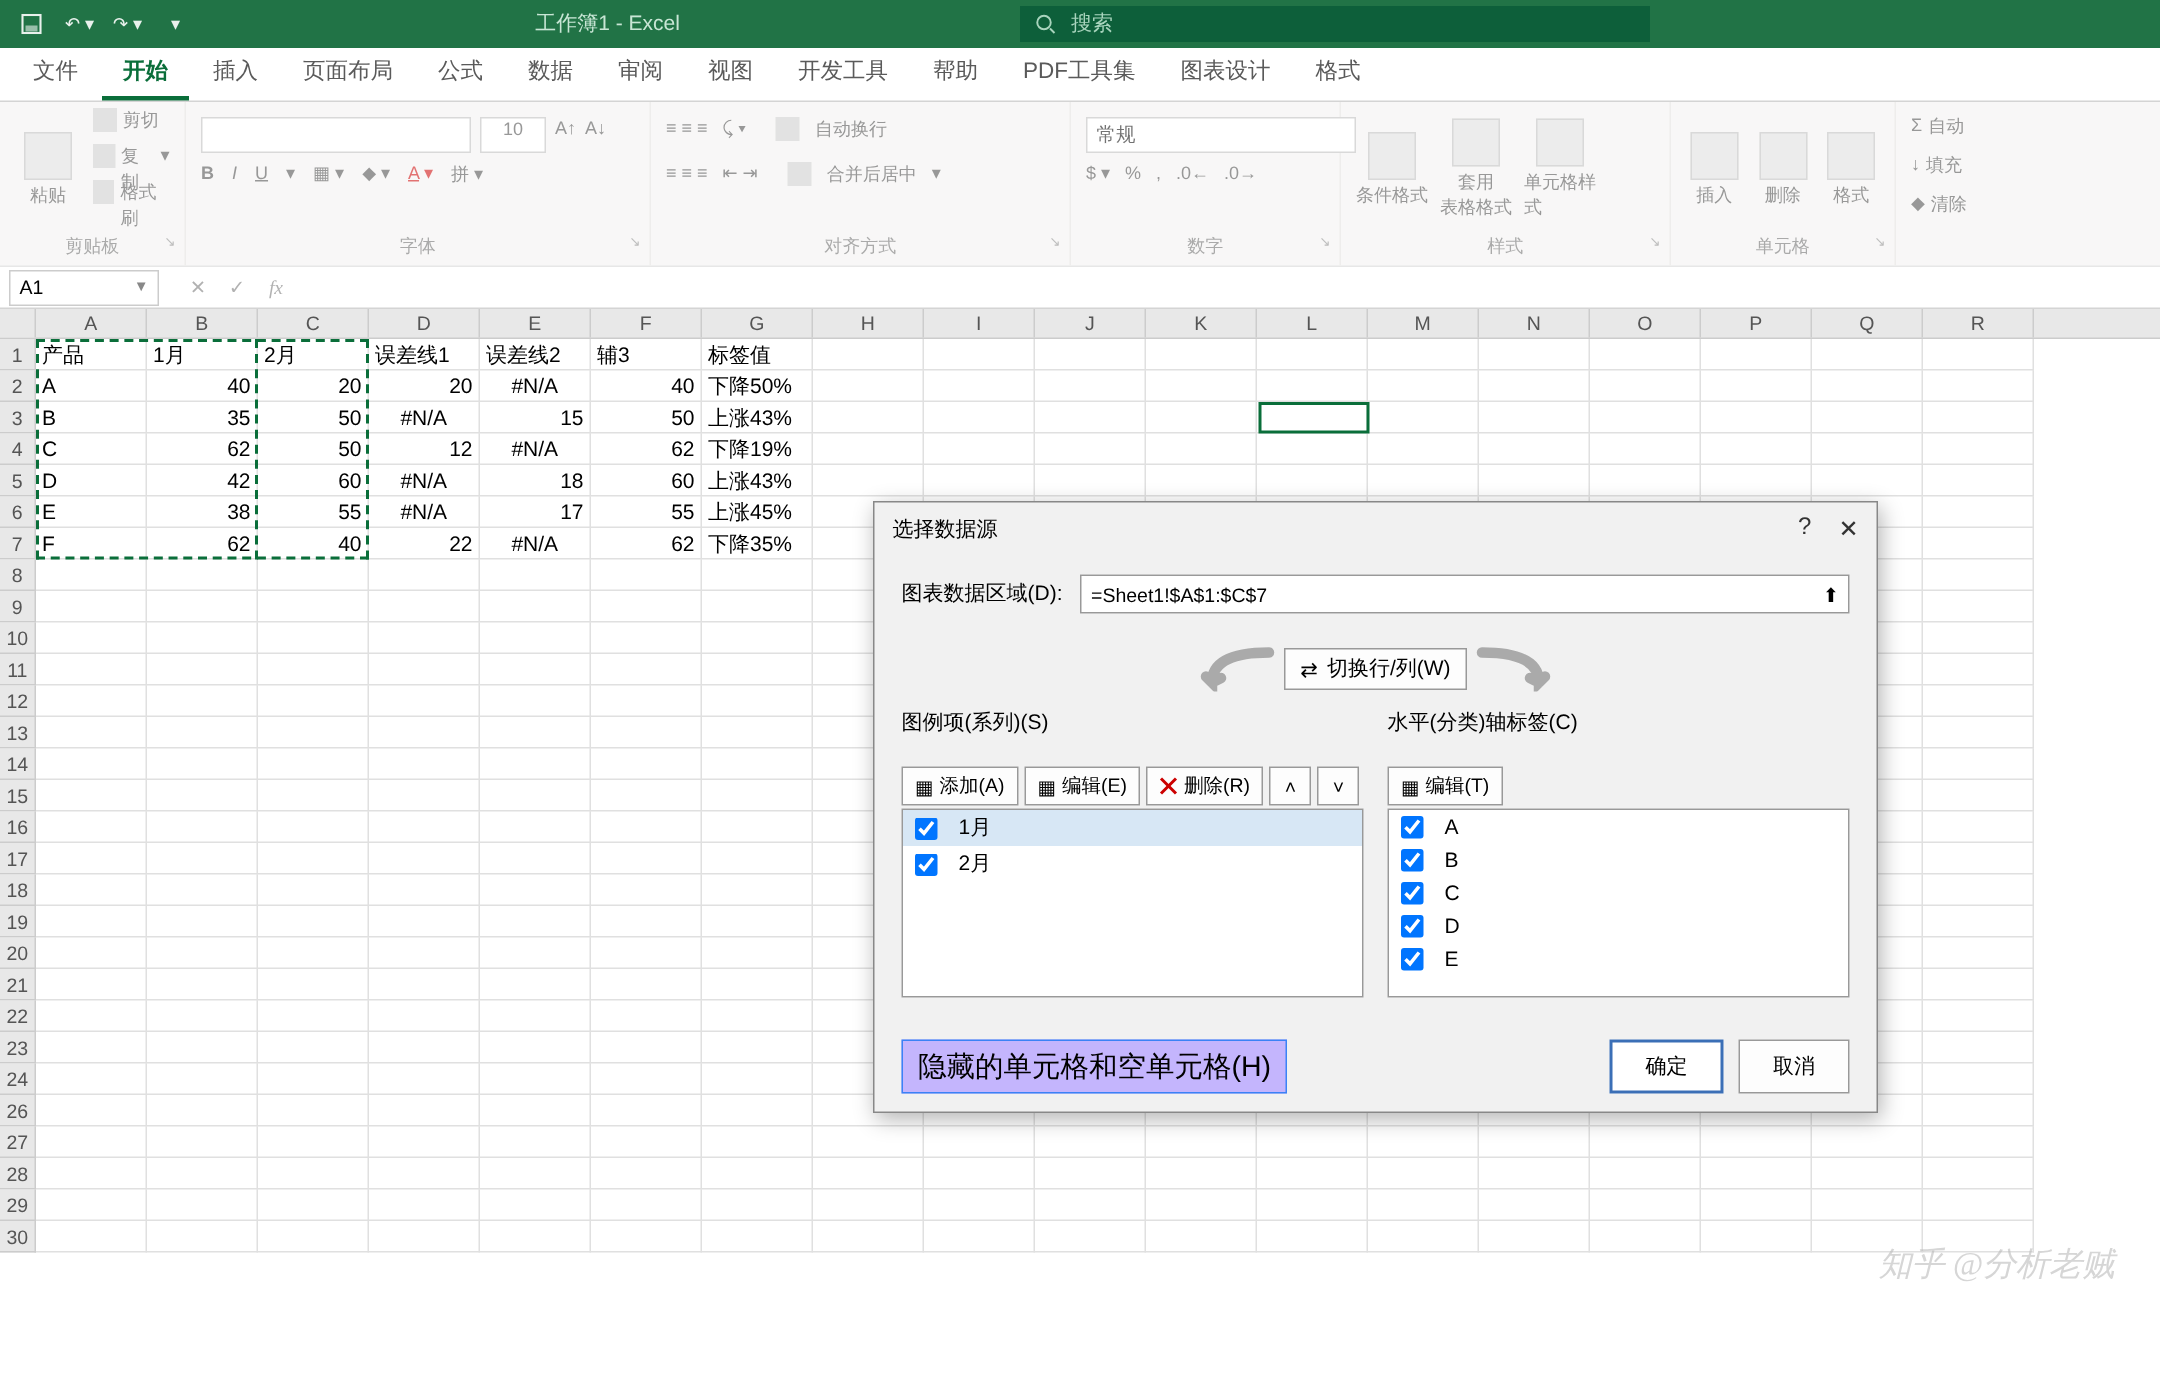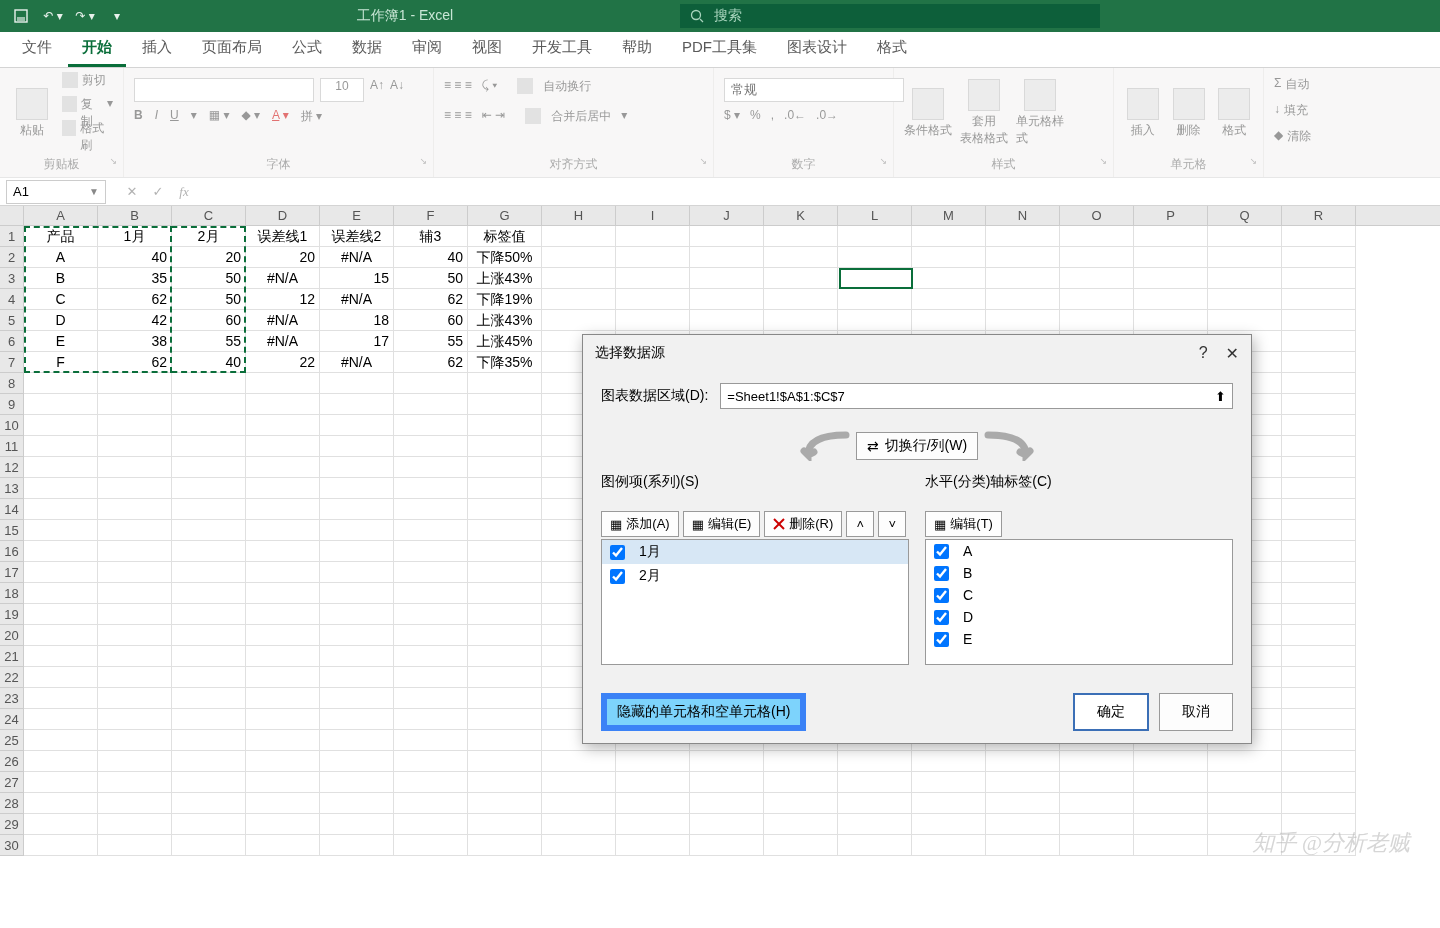--- a/index.html
+++ b/index.html
@@ -38,21 +38,21 @@
 
 
 .grid-wrap { position: relative; height: 720px; overflow: hidden; }
 .col-headers { display: flex; height: 20px; background: #e8e8e8; border-bottom: 1px solid #ccc; }
 .corner { width: 24px; border-right: 1px solid #ccc; background: #e8e8e8; }
 .col-h { width: 74px; text-align: center; font-size: 13px; color: #555; border-right: 1px solid #ccc; line-height: 20px; }
 .row { display: flex; height: 21px; }
 .row-h { width: 24px; background: #e8e8e8; border-right: 1px solid #ccc; border-bottom: 1px solid #ccc; text-align: center; font-size: 13px; color: #555; line-height: 21px; }
 .cell { width: 74px; border-right: 1px solid #e0e0e0; border-bottom: 1px solid #e0e0e0; font-size: 14px; padding: 0 4px; line-height: 21px; overflow: hidden; white-space: nowrap; }
 .cell.num { text-align: right; }
-.cell.txt { text-align: center; }
+.cell.txt { text-align: left; }
 .cell.ctr { text-align: center; }
 
 
 .marching { position: absolute; border: 2px dashed #0a6e3a; pointer-events: none; }
 .active-cell { position: absolute; border: 2px solid #0a6e3a; pointer-events: none; }
 
 
 .dlg-overlay { position: absolute; left: 582px; top: 334px; width: 670px; background: #f1f1f1; border: 1px solid #888; box-shadow: 2px 4px 14px rgba(0,0,0,0.3); }
 .dlg-title { height: 36px; display: flex; align-items: center; justify-content: space-between; padding: 0 12px; font-size: 14px; }
 .dlg-close-group { display: flex; gap: 18px; font-size: 16px; color: #333; }
@@ -69,21 +69,21 @@
 .panel-title { font-size: 14px; margin-bottom: 20px; }
 .panel-toolbar { display: flex; gap: 4px; margin-bottom: 2px; }
 .pt-btn { border: 1px solid #999; background: #fdfdfd; padding: 3px 8px; font-size: 13px; display: flex; align-items: center; gap: 4px; }
 .pt-btn.small { width: 28px; justify-content: center; padding: 3px 0; }
 .pt-btn.danger svg line { stroke: #c00; }
 .list-box { border: 1px solid #999; background: #fff; height: 126px; overflow-y: auto; }
 .list-item { display: flex; align-items: center; gap: 14px; padding: 3px 8px; font-size: 14px; }
 .list-item.selected { background: #d7e7f5; }
 .list-item input { width: 15px; height: 15px; }
 .dlg-footer { display: flex; justify-content: space-between; padding: 12px 18px; }
-.hidden-btn { border: 6px solid #3b82f6; background: #7dd3fc; padding: 4px 10px; font-size: 14px; }
+.hidden-btn { border: 1px solid #3b82f6; background: #c4b5fd; padding: 4px 10px; font-size: 19px; }
 .ok-cancel { display: flex; gap: 10px; }
 .ok-btn { border: 2px solid #3b6fb6; background: #fff; padding: 3px 22px; font-size: 14px; }
 .cancel-btn { border: 1px solid #999; background: #fdfdfd; padding: 4px 22px; font-size: 14px; }
 
 
 .watermark { position: absolute; right: 30px; bottom: 70px; font-size: 22px; color: #bbb; font-style: italic; opacity: 0.6; font-family: serif; }
 </style>
 </head>
 <body>
 
@@ -731,41 +731,20 @@
         <div class="cell"></div>
         <div class="cell"></div>
         <div class="cell"></div>
         <div class="cell"></div>
         <div class="cell"></div>
         <div class="cell"></div>
         <div class="cell"></div>
       </div>
       <div class="row">
         <div class="row-h">24</div>
-        <div class="cell"></div>
-        <div class="cell"></div>
-        <div class="cell"></div>
-        <div class="cell"></div>
-        <div class="cell"></div>
-        <div class="cell"></div>
-        <div class="cell"></div>
-        <div class="cell"></div>
-        <div class="cell"></div>
-        <div class="cell"></div>
-        <div class="cell"></div>
-        <div class="cell"></div>
-        <div class="cell"></div>
-        <div class="cell"></div>
-        <div class="cell"></div>
-        <div class="cell"></div>
-        <div class="cell"></div>
-        <div class="cell"></div>
-      </div>
-      <div class="row">
-        <div class="row-h">25</div>
         <div class="cell"></div>
         <div class="cell"></div>
         <div class="cell"></div>
         <div class="cell"></div>
         <div class="cell"></div>
         <div class="cell"></div>
         <div class="cell"></div>
         <div class="cell"></div>
         <div class="cell"></div>
         <div class="cell"></div>

